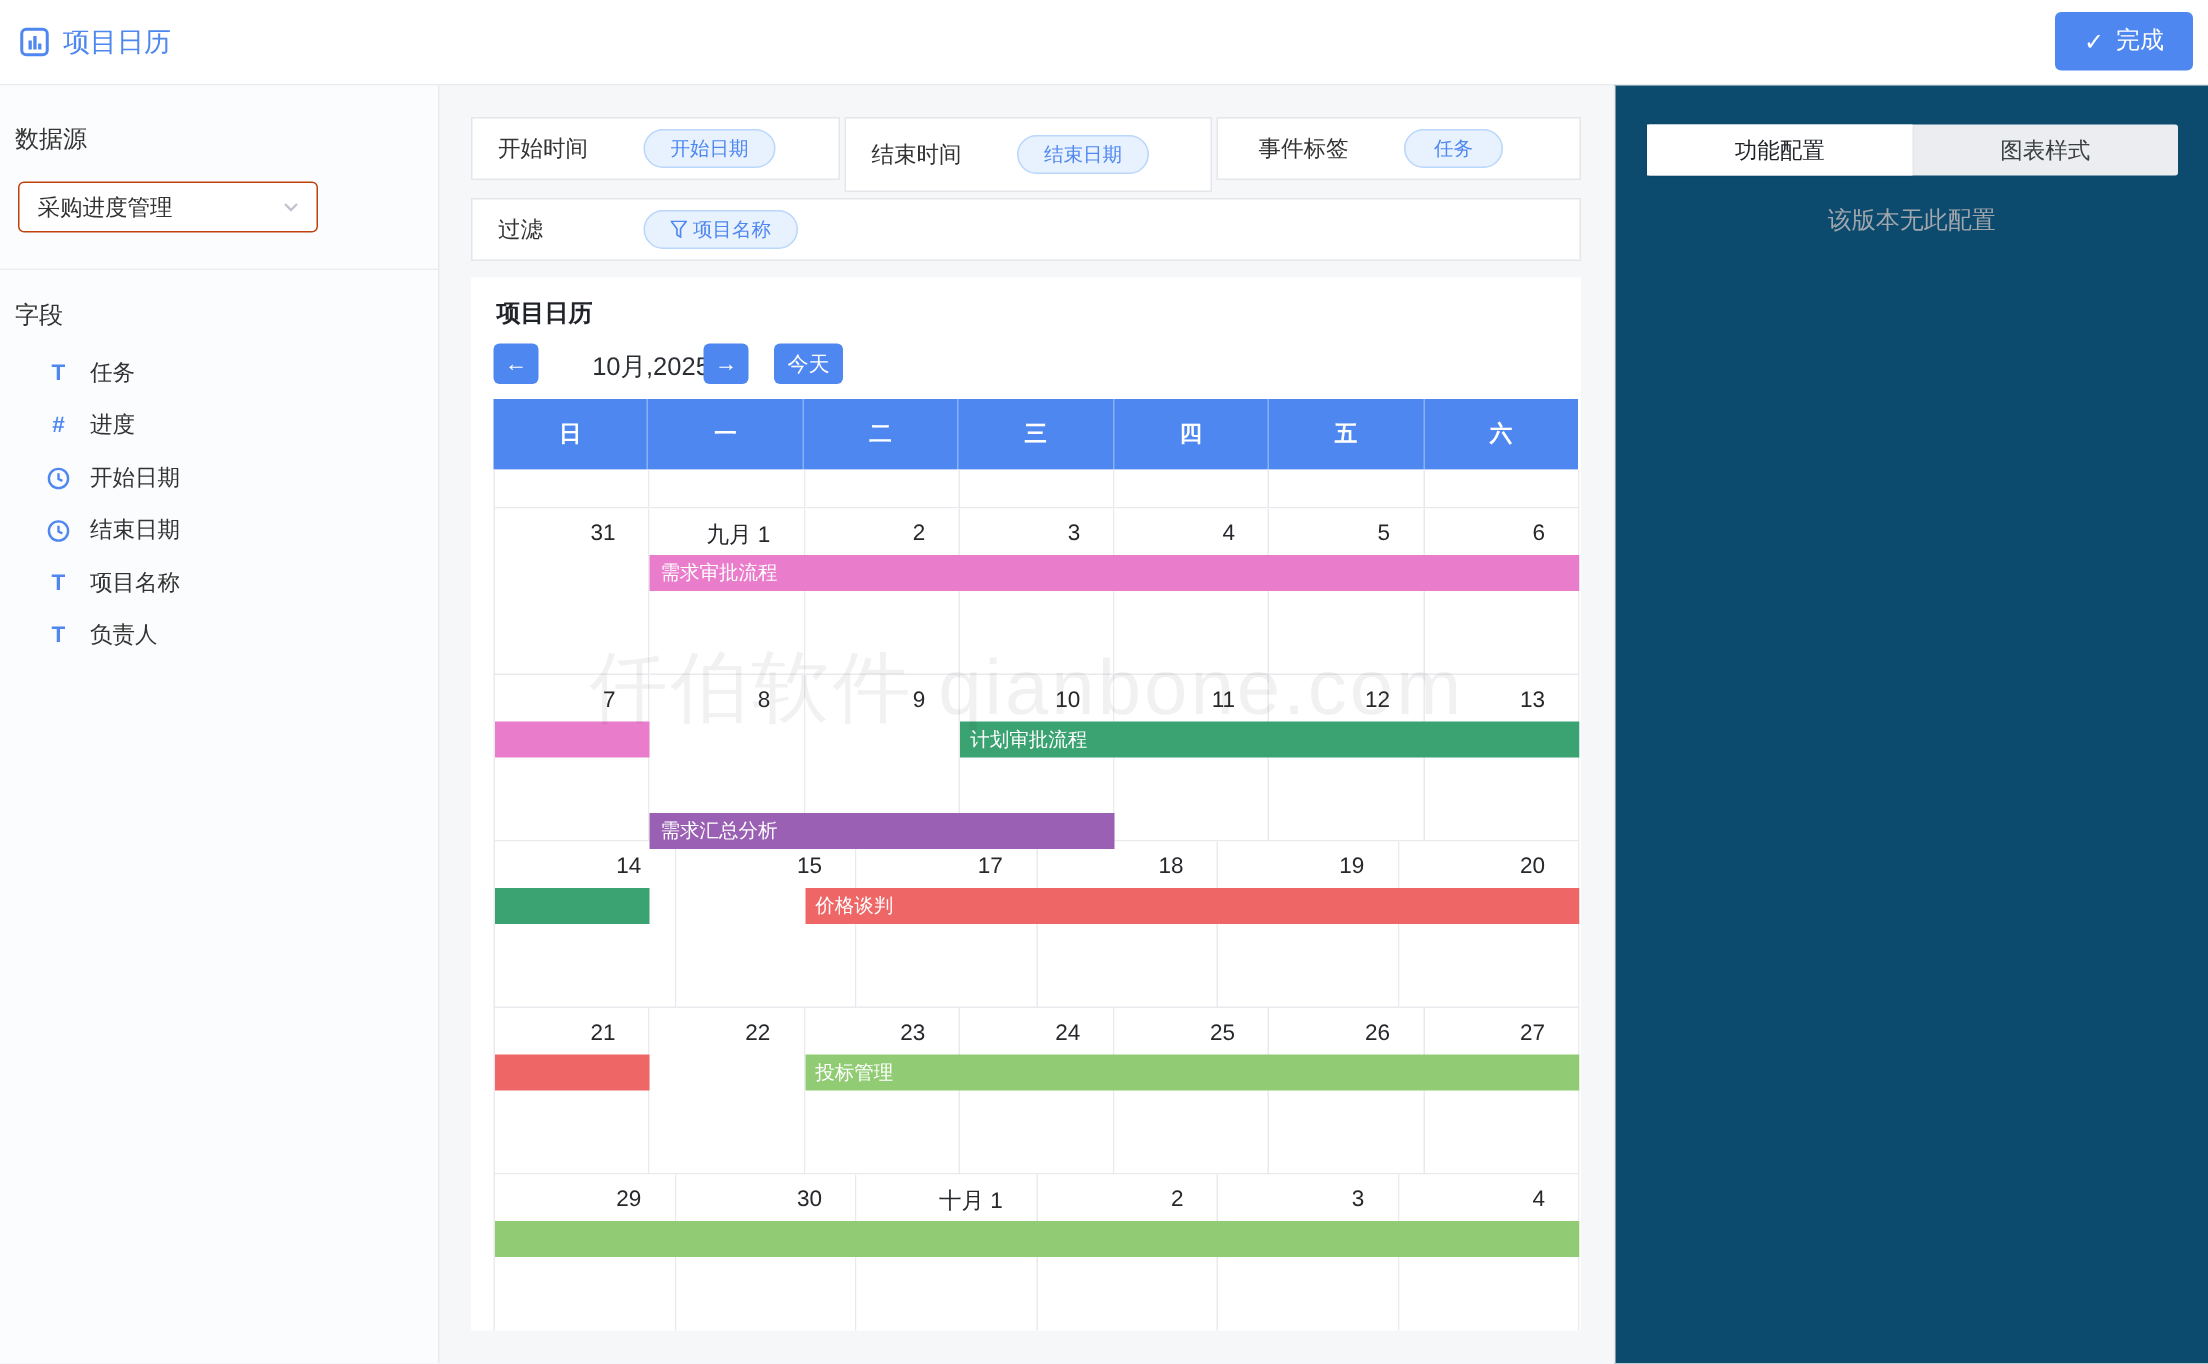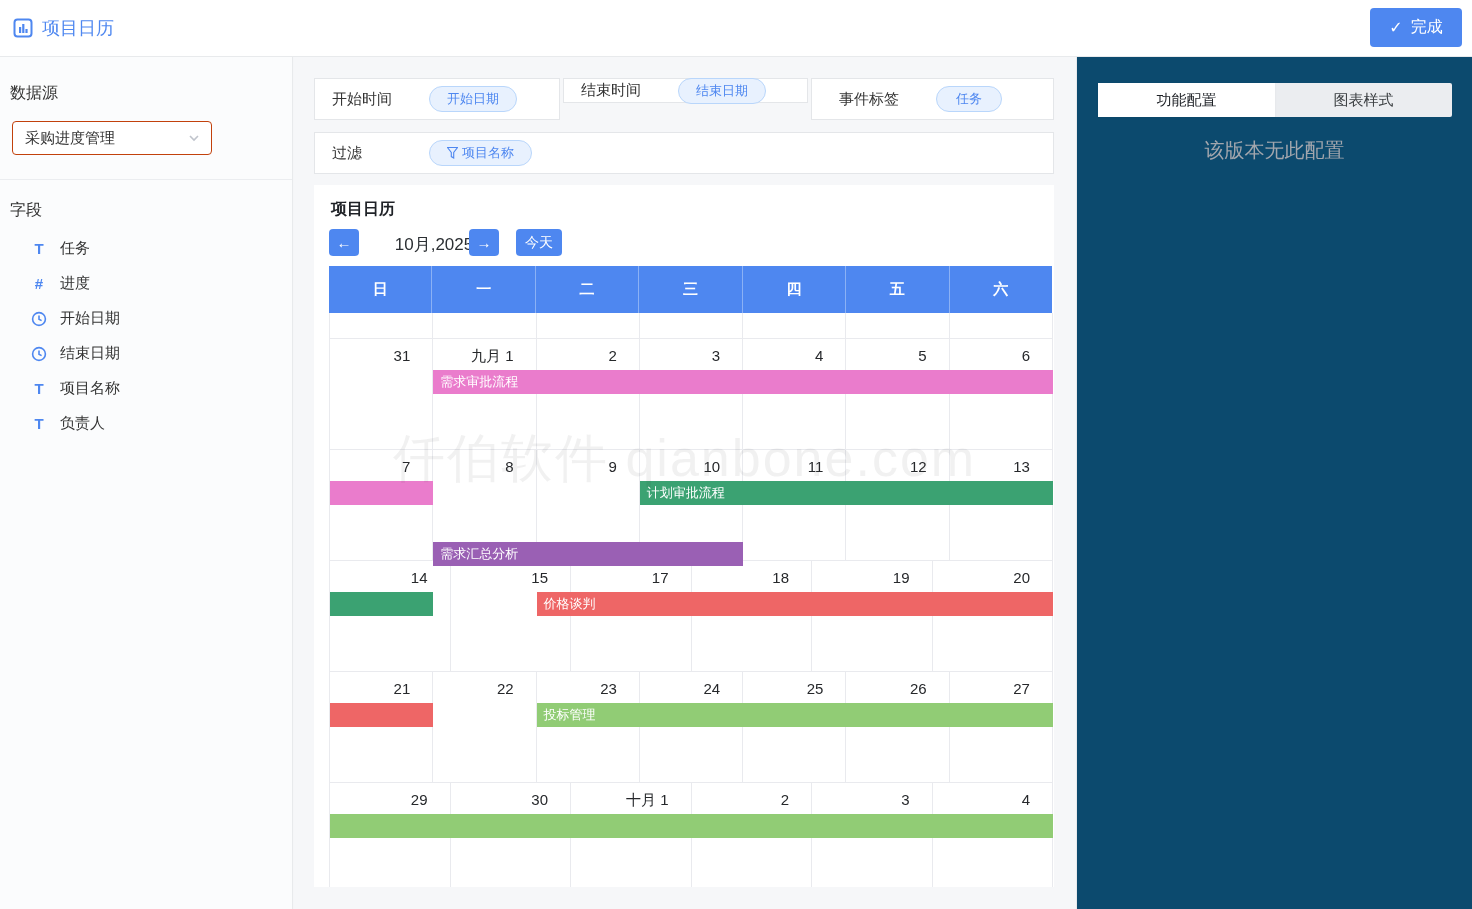--- a/index.html
+++ b/index.html
@@ -45,21 +45,21 @@
   .cal-cell{flex:1;border-right:1px solid #e9eaee;border-bottom:1px solid #e9eaee;box-sizing:border-box;background:#fff;text-align:right;padding:8px 22px 0 0;font-size:15px;color:#26282b;}
   .event-bar{position:absolute;height:24px;line-height:24px;color:#fff;font-size:13px;padding-left:7px;box-sizing:border-box;white-space:nowrap;overflow:hidden;z-index:2;cursor:pointer;}
 
   .watermark{position:absolute;left:99px;top:367px;font-size:52px;color:rgba(60,60,60,0.07);white-space:nowrap;z-index:3;pointer-events:none;letter-spacing:2px;}
 
   
   .rpanel{position:absolute;left:1076px;top:57px;width:396px;height:852px;background:#0c4a6e;border-left:1px solid #e8eaec;box-sizing:border-box;}
   .tabbar{position:absolute;left:21px;top:26px;width:354px;height:34px;background:#ebedf0;display:flex;border-radius:2px;}
   .tab{flex:1;display:flex;align-items:center;justify-content:center;font-size:15px;color:#3c4043;cursor:pointer;}
   .tab.active{background:#fff;color:#1f2227;box-shadow:0 1px 2px rgba(0,0,0,0.06);}
-  .empty-text{position:absolute;left:0;top:80px;width:100%;text-align:center;font-size:20px;color:#a2a6ad;}
+  .empty-text{position:absolute;left:0;top:80px;width:100%;text-align:center;font-size:16px;color:#a2a6ad;}
 
   svg{display:block;}
 </style>
 </head>
 <body>
 
 <div class="page">
 
   <div class="topbar">
     <div class="app-title">
@@ -130,21 +130,21 @@
   </div>
 
   <div class="middle">
 
     <div class="fbox" style="left:20px;top:21px;width:246px;height:42px;">
       <span class="flabel">开始时间</span>
       <span class="pill">
           <span>开始日期</span>
         </span>
     </div>
-    <div class="fbox" style="left:269px;top:21px;width:245px;height:25px;">
+    <div class="fbox" style="left:269px;top:21px;width:245px;height:50px;">
       <span class="flabel">结束时间</span>
       <span class="pill">
           <span>结束日期</span>
         </span>
     </div>
     <div class="fbox" style="left:517px;top:21px;width:243px;height:42px;padding-left:10px;">
       <span class="flabel">事件标签</span>
       <span class="pill small">
           <span>任务</span>
         </span>

